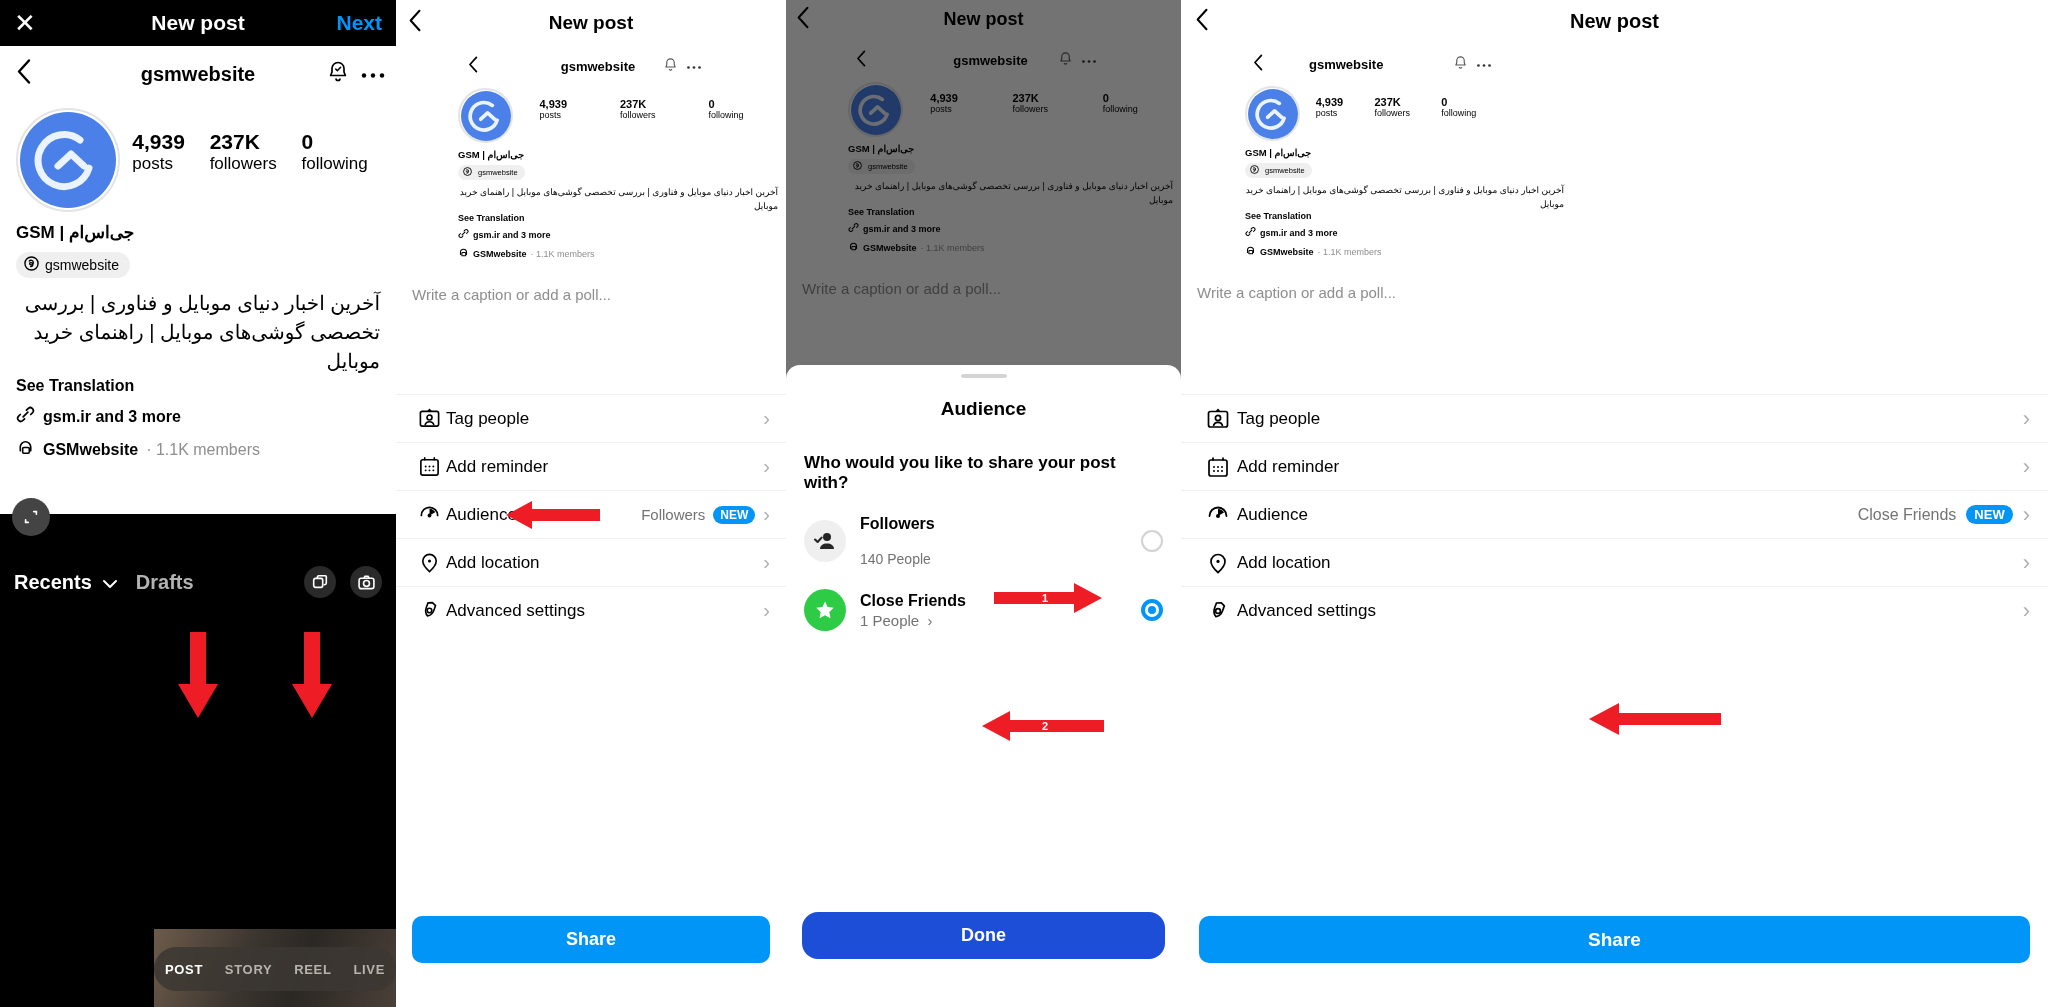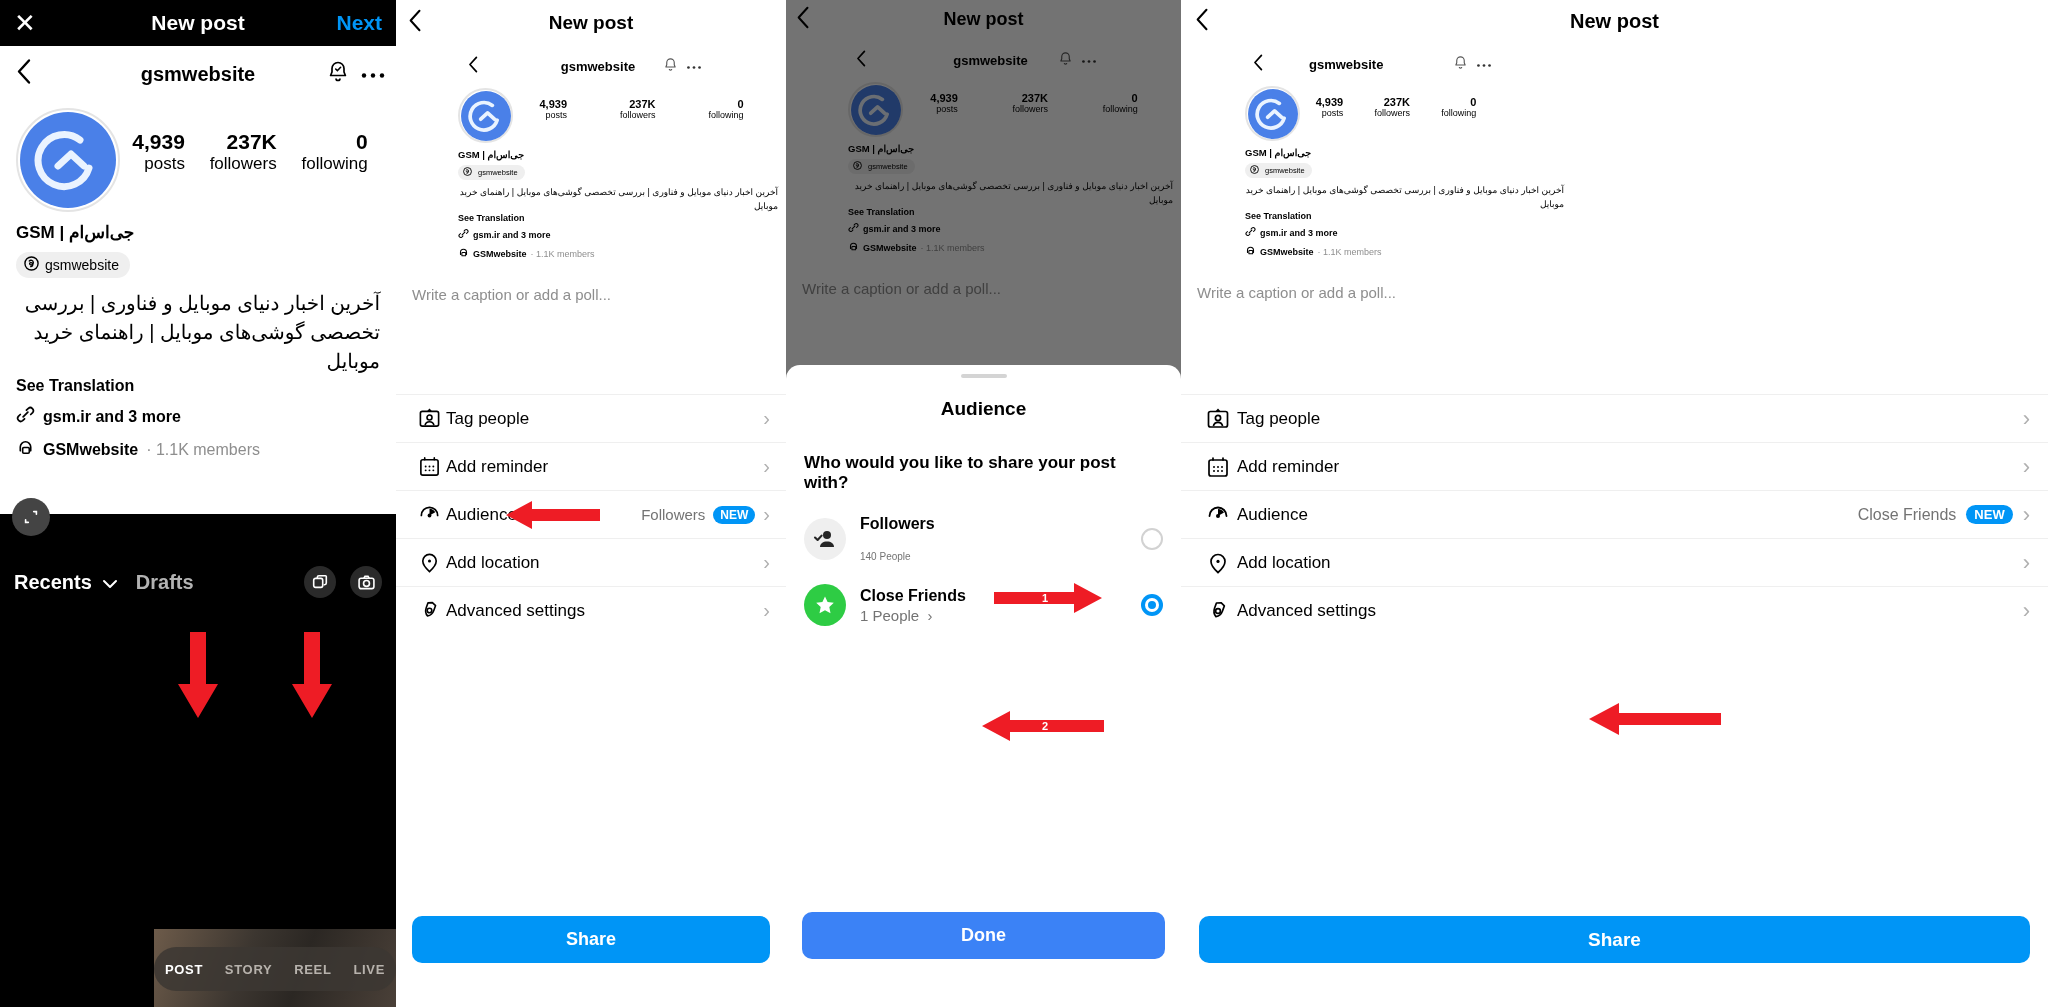--- a/index.html
+++ b/index.html
@@ -40,21 +40,21 @@
   .prof-user { font-weight:bold; width:100%; text-align:center; }
   .prof-icons { position:absolute; right:10px; top:50%; transform:translateY(-50%);
     display:flex; align-items:center; gap:10px; }
   .prof-row { display:flex; align-items:flex-start; }
   .avatar-wrap { border-radius:50%; background:#fff; display:flex;
     align-items:center; justify-content:center; flex:0 0 auto;
     border:2px solid #e4e4e4; }
   .avatar { border-radius:50%; background:#4a80e8; display:flex;
     align-items:center; justify-content:center; }
   .stats { display:flex; flex:1; justify-content:space-around; }
-  .stat { text-align:right; }
+  .stat { text-align:left; }
   .stat .num { font-weight:bold; display:block; }
   .stat .lbl { display:block; }
   .bio-name { font-weight:bold; }
   .threads-chip { display:inline-flex; align-items:center; gap:6px;
     background:#efefef; border-radius:999px; }
   .bio-text { text-align:right; direction:rtl; }
   .see-trans { font-weight:bold; }
   .linkrow { display:flex; align-items:center; }
   .linkrow .lab { font-weight:bold; }
   .memrow { display:flex; align-items:center; }
@@ -108,22 +108,22 @@
   .aud-ic { border-radius:50%; flex:0 0 auto; display:flex;
      align-items:center; justify-content:center; }
   .aud-txt { flex:1; }
   .aud-txt .t1 { font-weight:bold; }
   .aud-txt .t2 { color:#737373; }
   .radio { border:2px solid #d2d2d2; border-radius:50%; flex:0 0 auto; }
   .radio.sel { border:none; background:#0095f6; position:relative; }
   .radio.sel::after { content:""; position:absolute; inset:4px;
      background:#0095f6; border-radius:50%; box-shadow:0 0 0 3px #fff inset; }
   .aud-note { color:#737373; }
-  .donebtn { background:#3b82f6; color:#fff; font-weight:bold;
-     border-radius:10px; text-align:center; display:flex;
+  .donebtn { background:#1d4ed8; color:#fff; font-weight:bold;
+     border-radius:16px; text-align:center; display:flex;
      align-items:center; justify-content:center; }
 
   
   .arrow-left, .arrow-right, .arrow-down { position:absolute; }
   .ann-num { position:absolute; color:#fff; font-weight:bold; font-size:11px; }
 </style>
 </head>
 <body>
 
 <div class="strip">
@@ -566,21 +566,21 @@
       <div class="aud-opt" style="padding:22px 18px 0;gap:14px;">
         <span class="aud-ic" style="width:42px;height:42px;background:#efefef;">
           <svg width="24" height="24" viewBox="0 0 24 24">
               <circle cx="14" cy="8" r="4" fill="#262626"></circle>
               <path d="M7 20c0-3.6 3.1-5.6 7-5.6s7 2 7 5.6z" fill="#262626"></path>
               <polyline points="2,10.5 4.6,13 8.6,8.6" fill="none" stroke="#262626" stroke-width="2.1" stroke-linecap="round" stroke-linejoin="round"></polyline>
             </svg>
         </span>
         <span class="aud-txt">
           <span class="t1" style="display:block;font-size:16px;">Followers</span>
-          <span class="t2" style="display:block;font-size:10px;margin-top:18px;">140 People</span>
+          <span class="t2" style="display:block;font-size:14px;margin-top:18px;">140 People</span>
         </span>
         <span class="radio" style="width:22px;height:22px;"></span>
       </div>
 
       <div class="aud-opt" style="padding:22px 18px 0;gap:14px;">
         <span class="aud-ic" style="width:42px;height:42px;background:#2ecc44;">
           <svg width="24" height="24" viewBox="0 0 24 24">
               <polygon points="12,3.4 14.6,9 20.8,9.8 16.3,14.1 17.5,20.2 12,17.2 6.5,20.2 7.7,14.1 3.2,9.8 9.4,9" fill="#fff"></polygon>
             </svg>
         </span>

